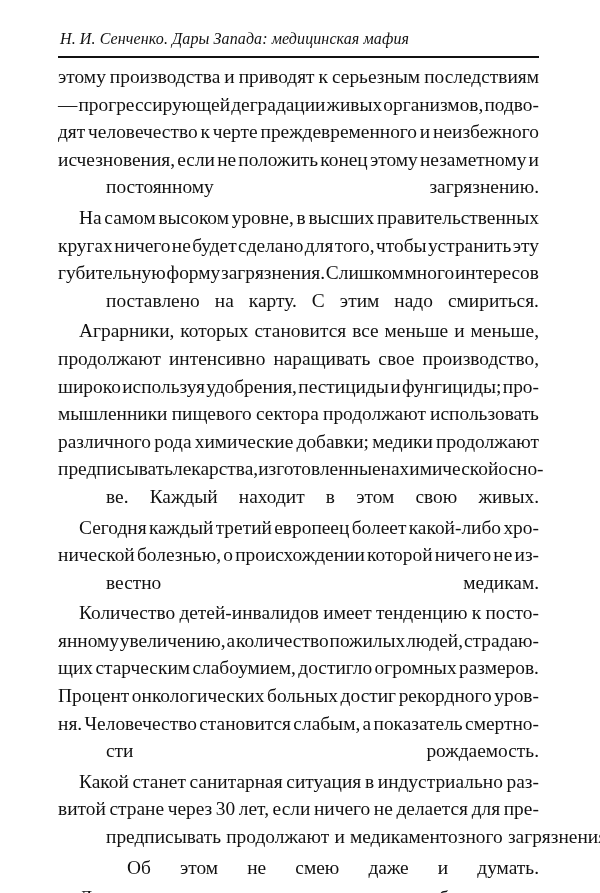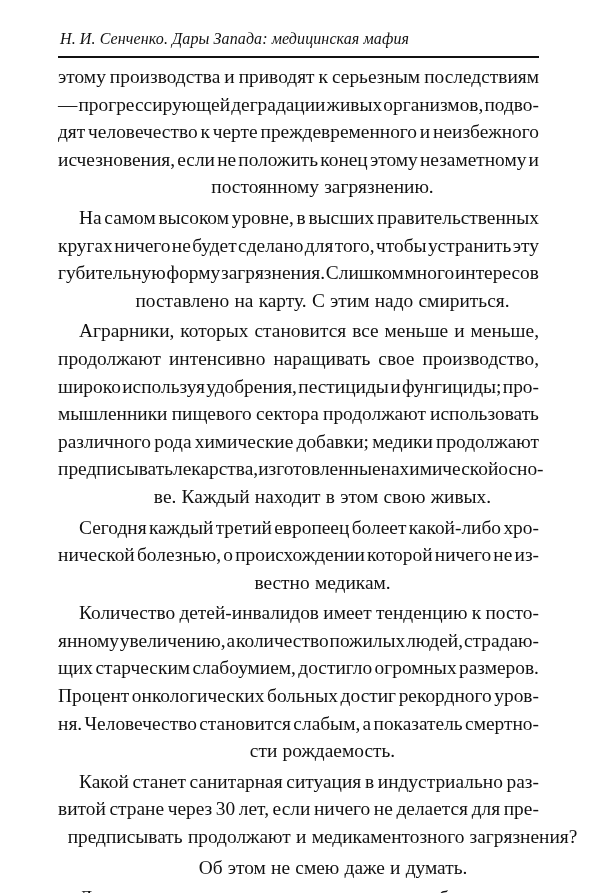--- a/index.html
+++ b/index.html
@@ -11,21 +11,21 @@
   .running-head {
     font-style: italic; font-size: 16px; line-height: 18px;
     padding-left: 2px; letter-spacing: 0.1px; white-space: nowrap;
   }
   .rule { height: 2px; background: #111; margin-top: 8px; }
   .body-text { margin-top: 5px; font-size: 19.4px; line-height: 27.6px; }
   .para { margin: 0 0 3px 0; text-align: justify; }
   
   .jline { display: flex; justify-content: space-between; white-space: nowrap; }
   .jline.indent { padding-left: 21px; }
-  .jline.last { justify-content: center; gap: 0.27em; margin-left: 48px; }
+  .jline.last { justify-content: space-between; gap: 0.27em; margin-left: 48px; }
 </style>
 </head>
 <body>
 
 <div class="page">
   <div class="running-head">Н. И. Сенченко. Дары Запада: медицинская мафия</div>
   <div class="rule"></div>
 
   <div class="body-text" id="body-text">
       <div class="para">

